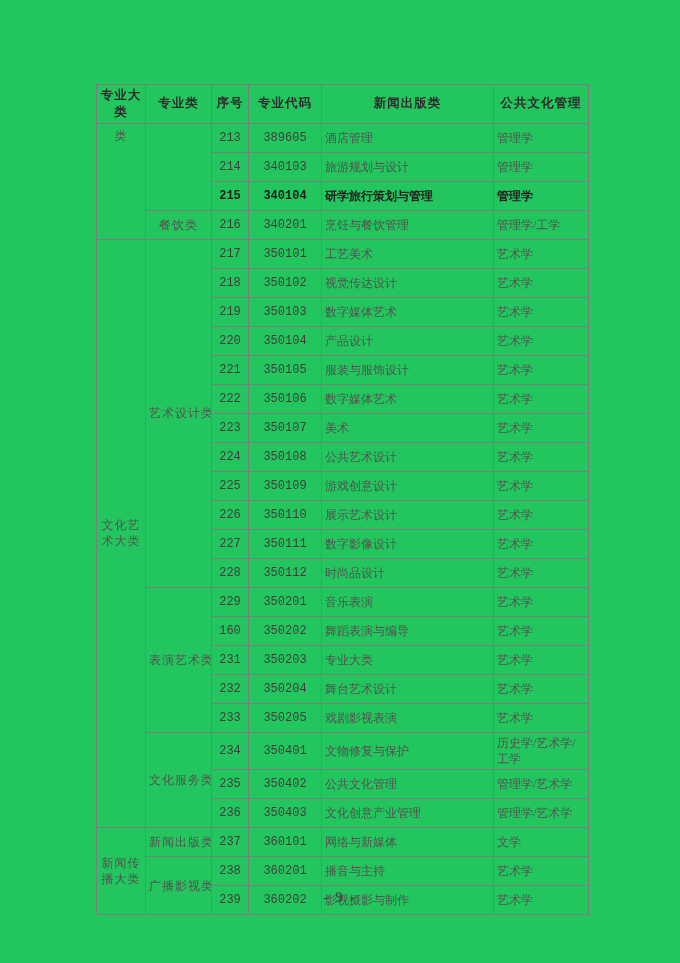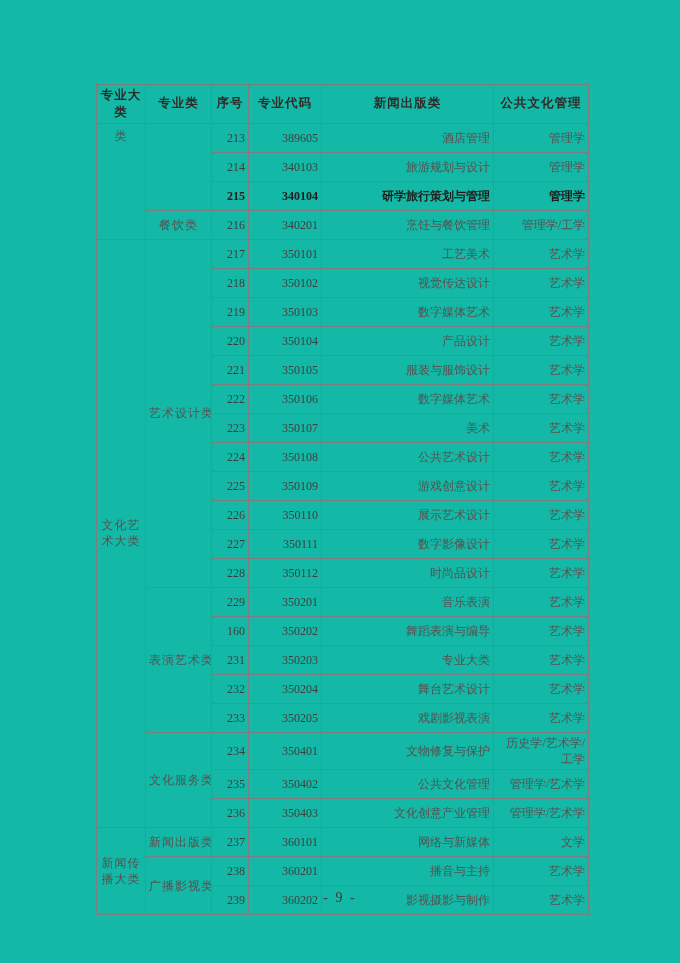--- a/index.html
+++ b/index.html
@@ -5,21 +5,21 @@
   html, body {
     margin: 0;
     padding: 0;
     background: #f7f7f6;
     font-family: "Liberation Serif", "DejaVu Serif", serif;
   }
   .page {
     position: relative;
     width: 680px;
     height: 963px;
-    background: #14b8a6;
+    background: #22c55e;
     overflow: hidden;
   }
   table.majors {
     position: absolute;
     left: 96px;
     top: 84px;
     width: 492px;
     border-collapse: collapse;
     table-layout: fixed;
     color: #555250;
@@ -53,26 +53,26 @@
     text-align: center;
     letter-spacing: 1px;
   }
   td.col-big.vtop { vertical-align: top; padding-top: 4px; }
   td.col-cat {
     text-align: center;
     white-space: nowrap;
     letter-spacing: 1px;
   }
   td.col-seq, td.col-code {
-    text-align: right;
-    font-family: Liberation Serif, serif;
+    text-align: center;
+    font-family: Liberation Mono, monospace;
     color: #403e3c;
   }
   td.col-name, td.col-degree {
-    text-align: right;
+    text-align: left;
     padding-left: 5px;
   }
   tr.bold-row td {
     font-weight: bold;
     color: #1f1e1d;
     margin-top: 24px;
   }
   .page-number {
     position: absolute;
     left: 0;

